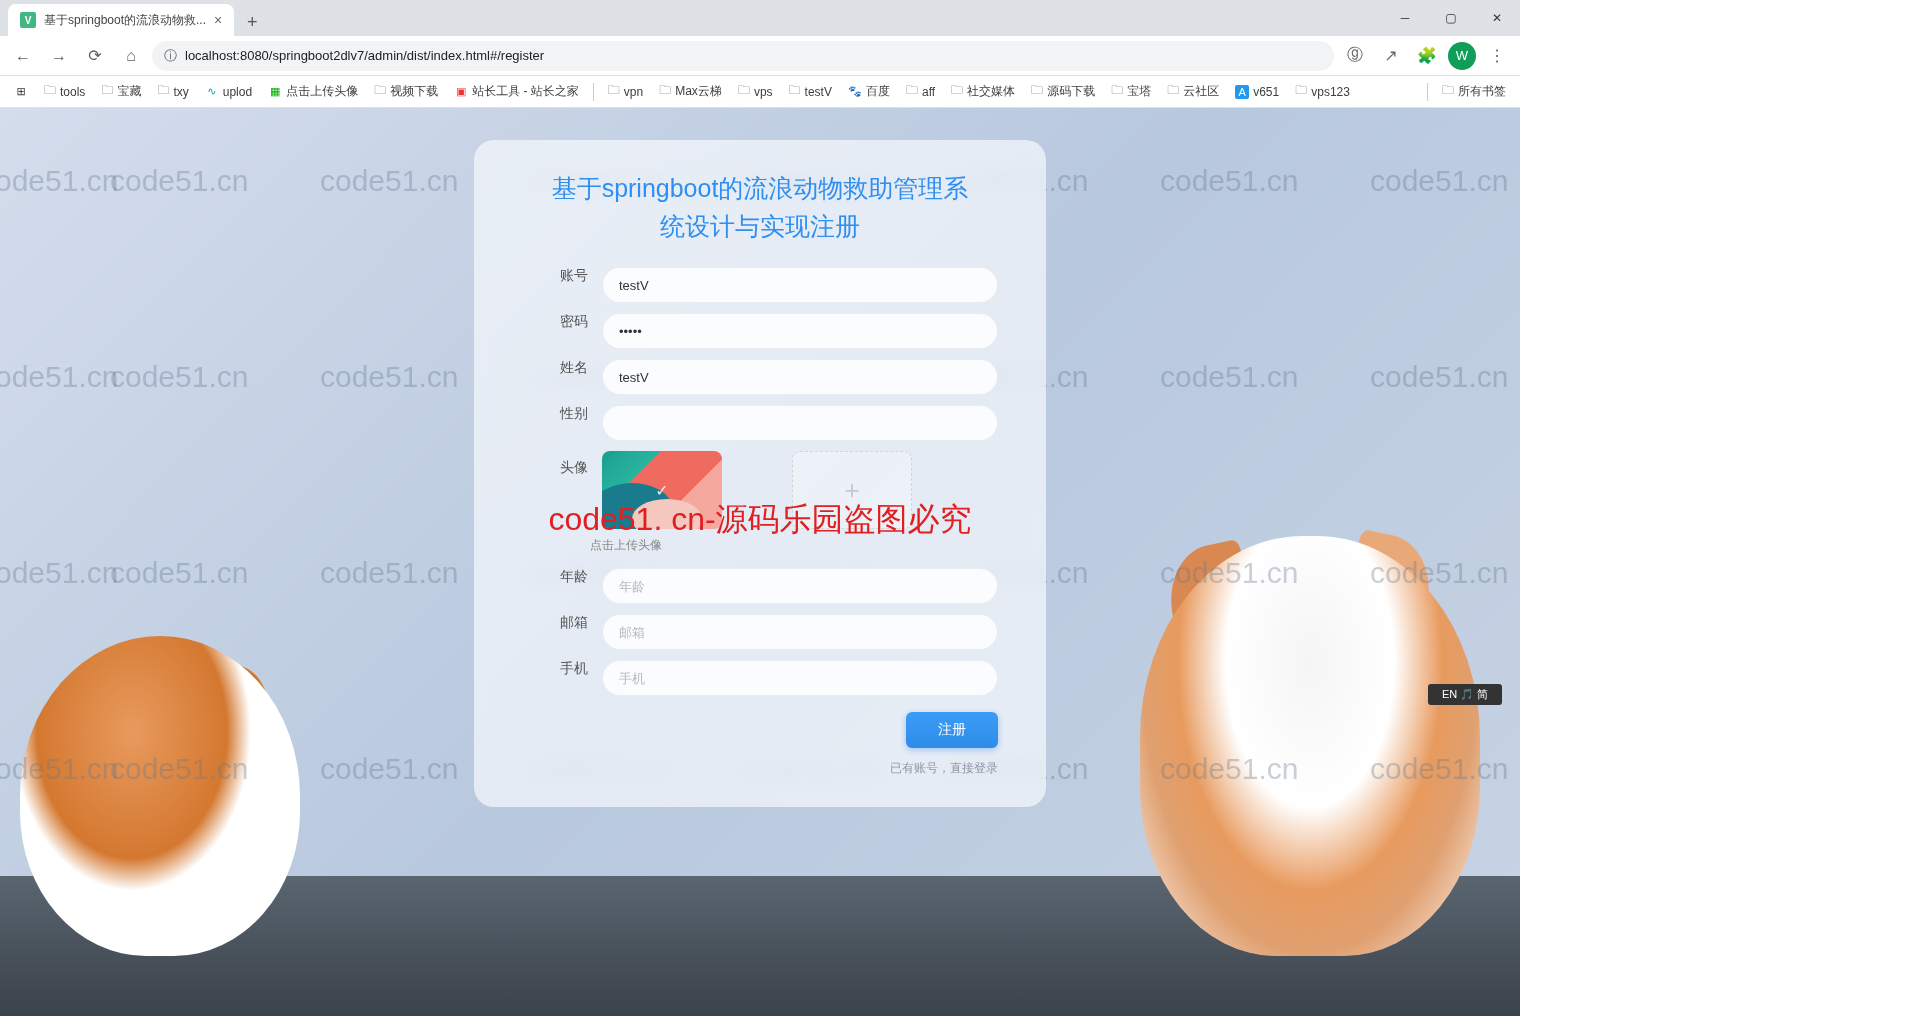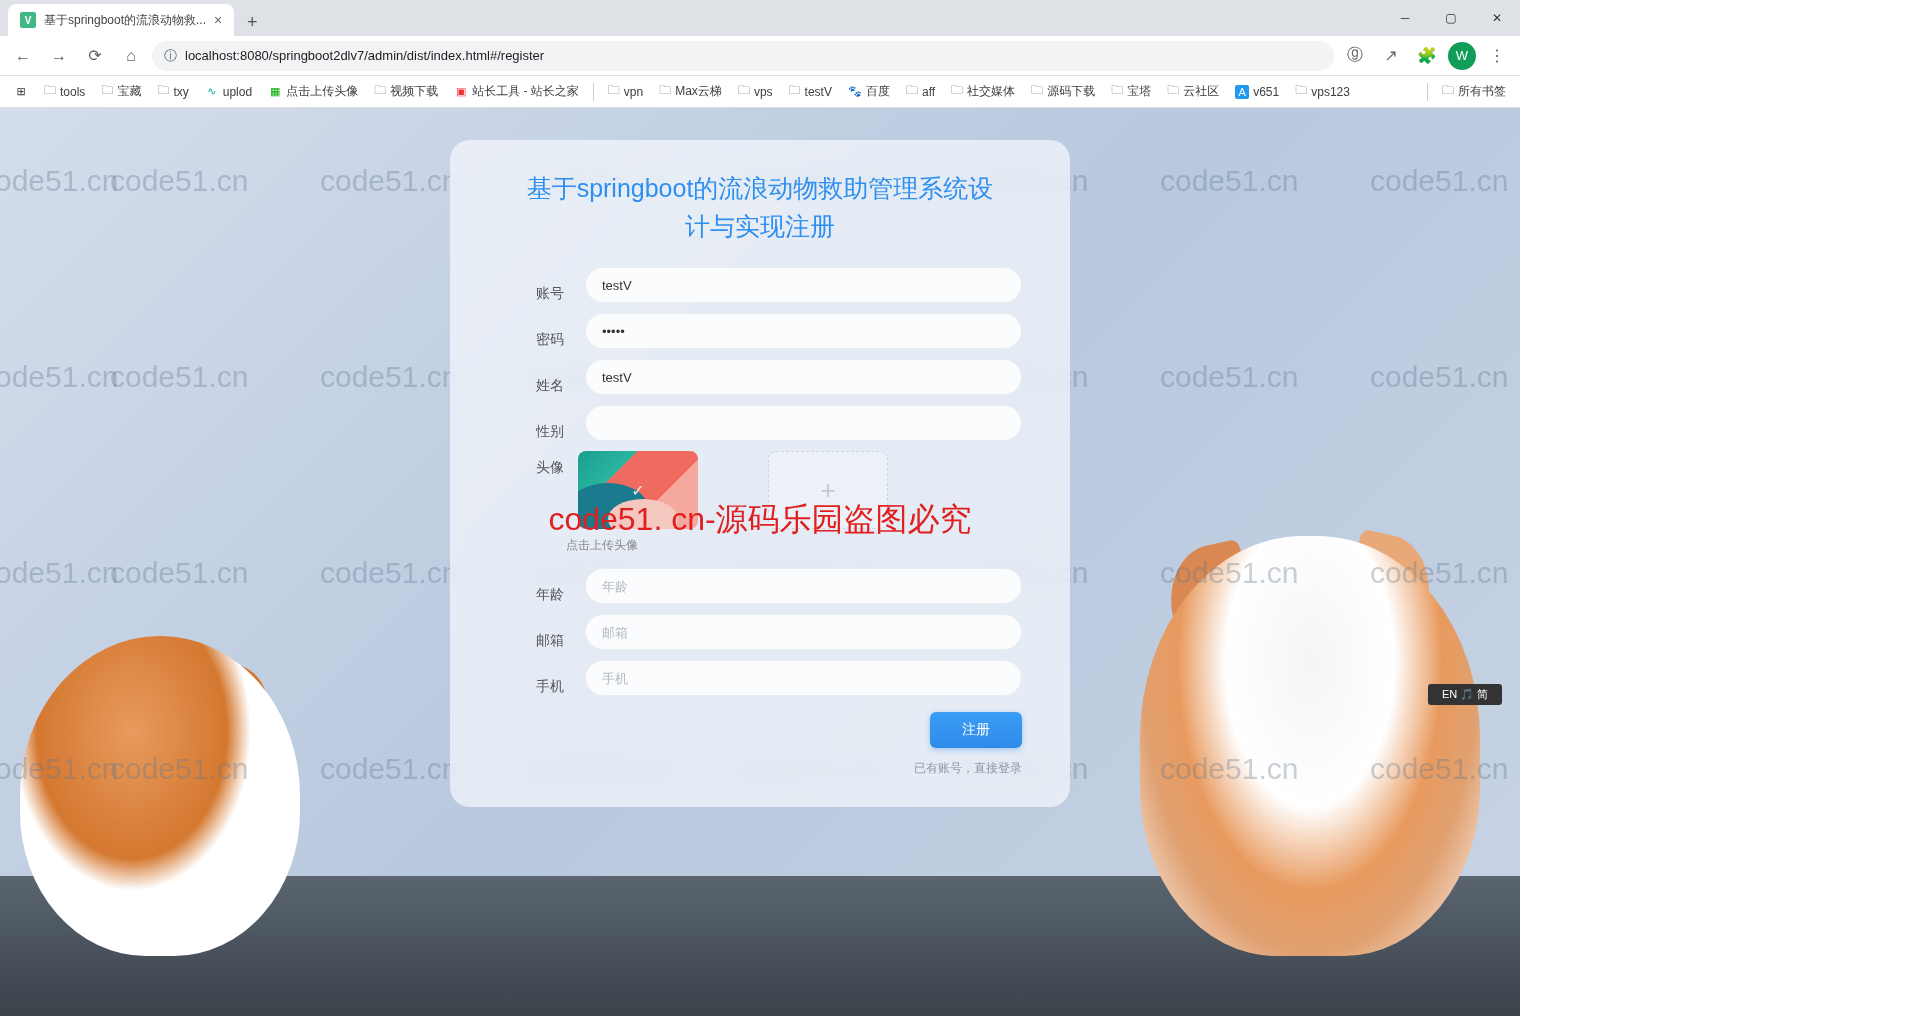--- a/index.html
+++ b/index.html
@@ -43,24 +43,24 @@
     .cat-right .ear1 { position: absolute; top: 130px; right: 260px; width: 80px; height: 105px; background: #d88850; border-radius: 60% 10% 0 0; transform: rotate(-12deg); }
     .cat-right .ear2 { position: absolute; top: 120px; right: 80px; width: 80px; height: 105px; background: #e8a878; border-radius: 10% 60% 0 0; transform: rotate(12deg); }
     .sofa { position: absolute; bottom: 0; left: 0; right: 0; height: 140px; background: linear-gradient(#5a6570, #3a424a); }
     
     
     .watermark-grid { position: absolute; inset: 0; pointer-events: none; }
     .wm { position: absolute; color: rgba(100,120,140,0.35); font-size: 30px; font-weight: 400; font-family: Arial, sans-serif; }
     .wm-main { position: absolute; top: 390px; left: 50%; transform: translateX(-50%); color: #e02020; font-size: 32px; font-weight: 500; z-index: 20; white-space: nowrap; }
     
     
-    .card { position: absolute; top: 32px; left: 50%; transform: translateX(-50%); width: 620px; background: rgba(245,248,252,0.72); backdrop-filter: blur(6px); border-radius: 20px; padding: 30px 48px 30px; z-index: 10; }
+    .card { position: absolute; top: 32px; left: 50%; transform: translateX(-50%); width: 572px; background: rgba(245,248,252,0.72); backdrop-filter: blur(6px); border-radius: 20px; padding: 30px 48px 30px; z-index: 10; }
     .card-title { text-align: center; font-size: 25px; color: #2e8ff0; font-weight: 500; line-height: 1.5; margin-bottom: 22px; padding: 0 20px; }
     
-    .form-row { display: flex; align-items: flex-end; margin-bottom: 10px; gap: 7px; }
+    .form-row { display: flex; align-items: flex-start; margin-bottom: 10px; }
     .form-label { width: 80px; text-align: right; font-size: 14px; color: #555; padding-right: 14px; }
     .form-input { flex: 1; height: 36px; border: 1px solid rgba(220,225,232,0.6); border-radius: 18px; padding: 0 16px; font-size: 13px; color: #333; background: rgba(255,255,255,0.85); outline: none; }
     .form-input::placeholder { color: #b5b9bf; }
     
     .avatar-row { display: flex; align-items: flex-start; margin-bottom: 8px; }
     .avatar-preview { width: 120px; height: 78px; border-radius: 8px; overflow: hidden; position: relative; background: linear-gradient(135deg, #1a9e8e 0%, #2ab5a0 30%, #f06b5f 30%, #f06b5f 65%, #f4a89e 65%, #f4a89e 100%); margin-right: 70px; }
     .avatar-wave1 { position: absolute; top: 32px; left: -10px; width: 80px; height: 50px; background: #1a7a8e; border-radius: 50%; }
     .avatar-wave2 { position: absolute; bottom: -10px; right: 20px; width: 70px; height: 40px; background: #f4c8be; border-radius: 50%; }
     .avatar-check { position: absolute; top: 50%; left: 50%; transform: translate(-50%,-50%); color: rgba(255,255,255,0.85); font-size: 16px; }
     .avatar-upload { width: 120px; height: 78px; border: 1px dashed rgba(200,205,215,0.8); border-radius: 8px; display: flex; align-items: center; justify-content: center; color: rgba(190,195,205,0.9); font-size: 26px; cursor: pointer; background: rgba(255,255,255,0.3); }

